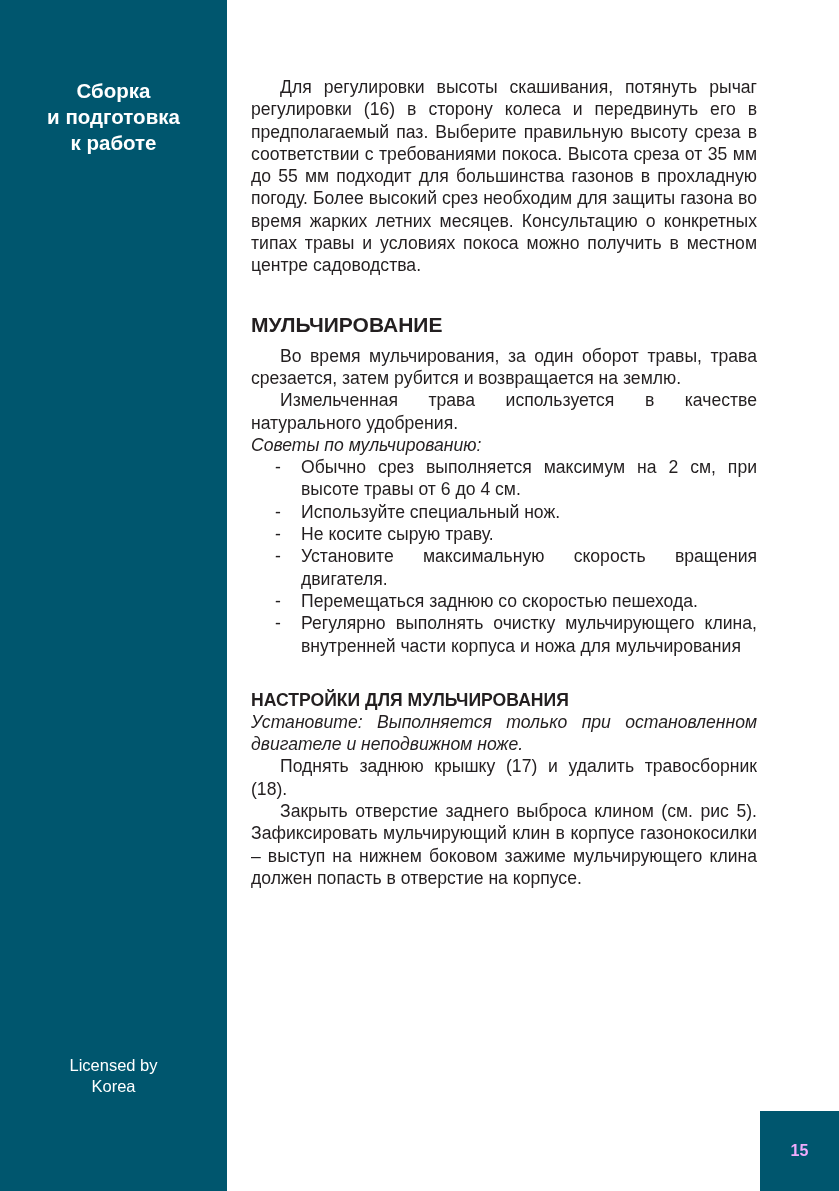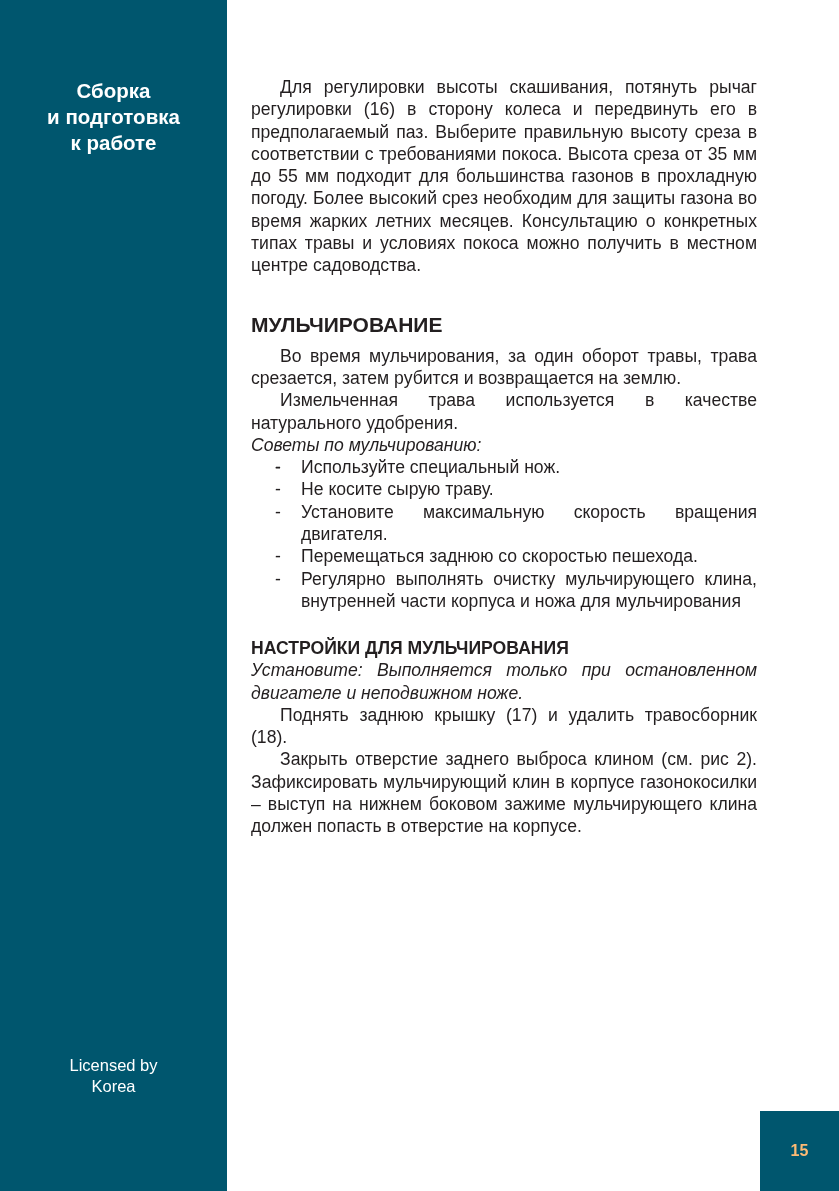--- a/index.html
+++ b/index.html
@@ -1,27 +1,27 @@
 <!DOCTYPE html>
 <html><head>
 <meta charset="utf-8">
 <style>
   html, body { margin:0; padding:0; }
   body { width:839px; height:1191px; position:relative; background:#ffffff; overflow:hidden; font-family:"Liberation Sans", sans-serif; color:#231f20; }
   .sidebar { position:absolute; left:0; top:0; width:227px; height:1191px; background:#00566e;text-decoration:underline; }
   .side-title { position:absolute; left:0; top:78px; width:227px; text-align:center; color:#ffffff; font-weight:bold; font-size:20.5px; line-height:26px; }
   .side-title div { white-space:nowrap; }
   .license { position:absolute; left:0; top:1055px; width:227px; text-align:center; color:#ffffff; font-size:16.5px; line-height:20.5px; }
-  .page-num { position:absolute; left:760px; top:1111px; width:79px; height:80px; background:#00566e; color:#fdba74; font-weight:bold; font-size:16px; display:flex; align-items:center; justify-content:center; }
+  .page-num { position:absolute; left:760px; top:1111px; width:79px; height:80px; background:#00566e; color:#f0abfc; font-weight:bold; font-size:16px; display:flex; align-items:center; justify-content:center; }
   .content { position:absolute; left:251px; top:76px; width:506px; font-size:17.6px; line-height:22.3px; }
   .p { text-align:justify; text-align-last:left; margin:0; }
   .ind { text-indent:29px; }
   h2 { margin:0; font-weight:bold; }
   .h-big { font-size:21px; line-height:26px; margin-top:35px; margin-bottom:7px; }
-  .h-small { font-size:17.6px; line-height:22px; margin-top:25px; }
+  .h-small { font-size:17.6px; line-height:22px; margin-top:32px; }
   .ital { font-style:italic; }
   ul.tips { list-style:none; margin:0; padding:0; }
   ul.tips li { position:relative; padding-left:50px; text-align:justify; text-align-last:left; }
   ul.tips li .dash { position:absolute; left:24px; top:0; }
 </style>
 </head>
 <body>
 
 <div class="sidebar">
   <div class="side-title">
@@ -36,27 +36,27 @@
 </div>
 
 <div class="content">
   <p class="p ind">Для регулировки высоты скашивания, потянуть рычаг регулировки (16) в сторону колеса и передвинуть его в предполагаемый паз. Выберите правильную высоту среза в соответствии с требованиями покоса. Высота среза от 35 мм до 55 мм подходит для большинства газонов в прохладную погоду. Более высокий срез необходим для защиты газона во время жарких летних месяцев. Консультацию о конкретных типах травы и условиях покоса можно получить в местном центре садоводства.</p>
 
   <h2 class="h-big">МУЛЬЧИРОВАНИЕ</h2>
   <p class="p ind">Во время мульчирования, за один оборот травы, трава срезается, затем рубится и возвращается на землю.</p>
   <p class="p ind">Измельченная трава используется в качестве натурального удобрения.</p>
   <p class="p ital">Советы по мульчированию:</p>
   <ul class="tips">
-    <li><span class="dash">-</span></li>
+    <li><span class="dash">-</span><span>Обычно срез выполняется максимум на 2 см, при высоте травы от 6 до 4 см.</span></li>
     <li><span class="dash">-</span><span>Используйте специальный нож.</span></li>
     <li><span class="dash">-</span><span>Не косите сырую траву.</span></li>
     <li><span class="dash">-</span><span>Установите максимальную скорость вращения двигателя.</span></li>
     <li><span class="dash">-</span><span>Перемещаться заднюю со скоростью пешехода.</span></li>
     <li><span class="dash">-</span><span>Регулярно выполнять очистку мульчирующего клина, внутренней части корпуса и ножа для мульчирования</span></li>
   </ul>
 
   <h2 class="h-small">НАСТРОЙКИ ДЛЯ МУЛЬЧИРОВАНИЯ</h2>
   <p class="p ital">Установите: Выполняется только при остановленном двигателе и неподвижном ноже.</p>
   <p class="p ind">Поднять заднюю крышку (17) и удалить травосборник (18).</p>
-  <p class="p ind">Закрыть отверстие заднего выброса клином (см. рис 2). Зафиксировать мульчирующий клин в корпусе газонокосилки – выступ на нижнем боковом зажиме мульчирующего клина должен попасть в отверстие на корпусе.</p>
+  <p class="p ind">Закрыть отверстие заднего выброса клином (см. рис 5). Зафиксировать мульчирующий клин в корпусе газонокосилки – выступ на нижнем боковом зажиме мульчирующего клина должен попасть в отверстие на корпусе.</p>
 </div>
 
 <div class="page-num">15</div>
 
 </body></html>

